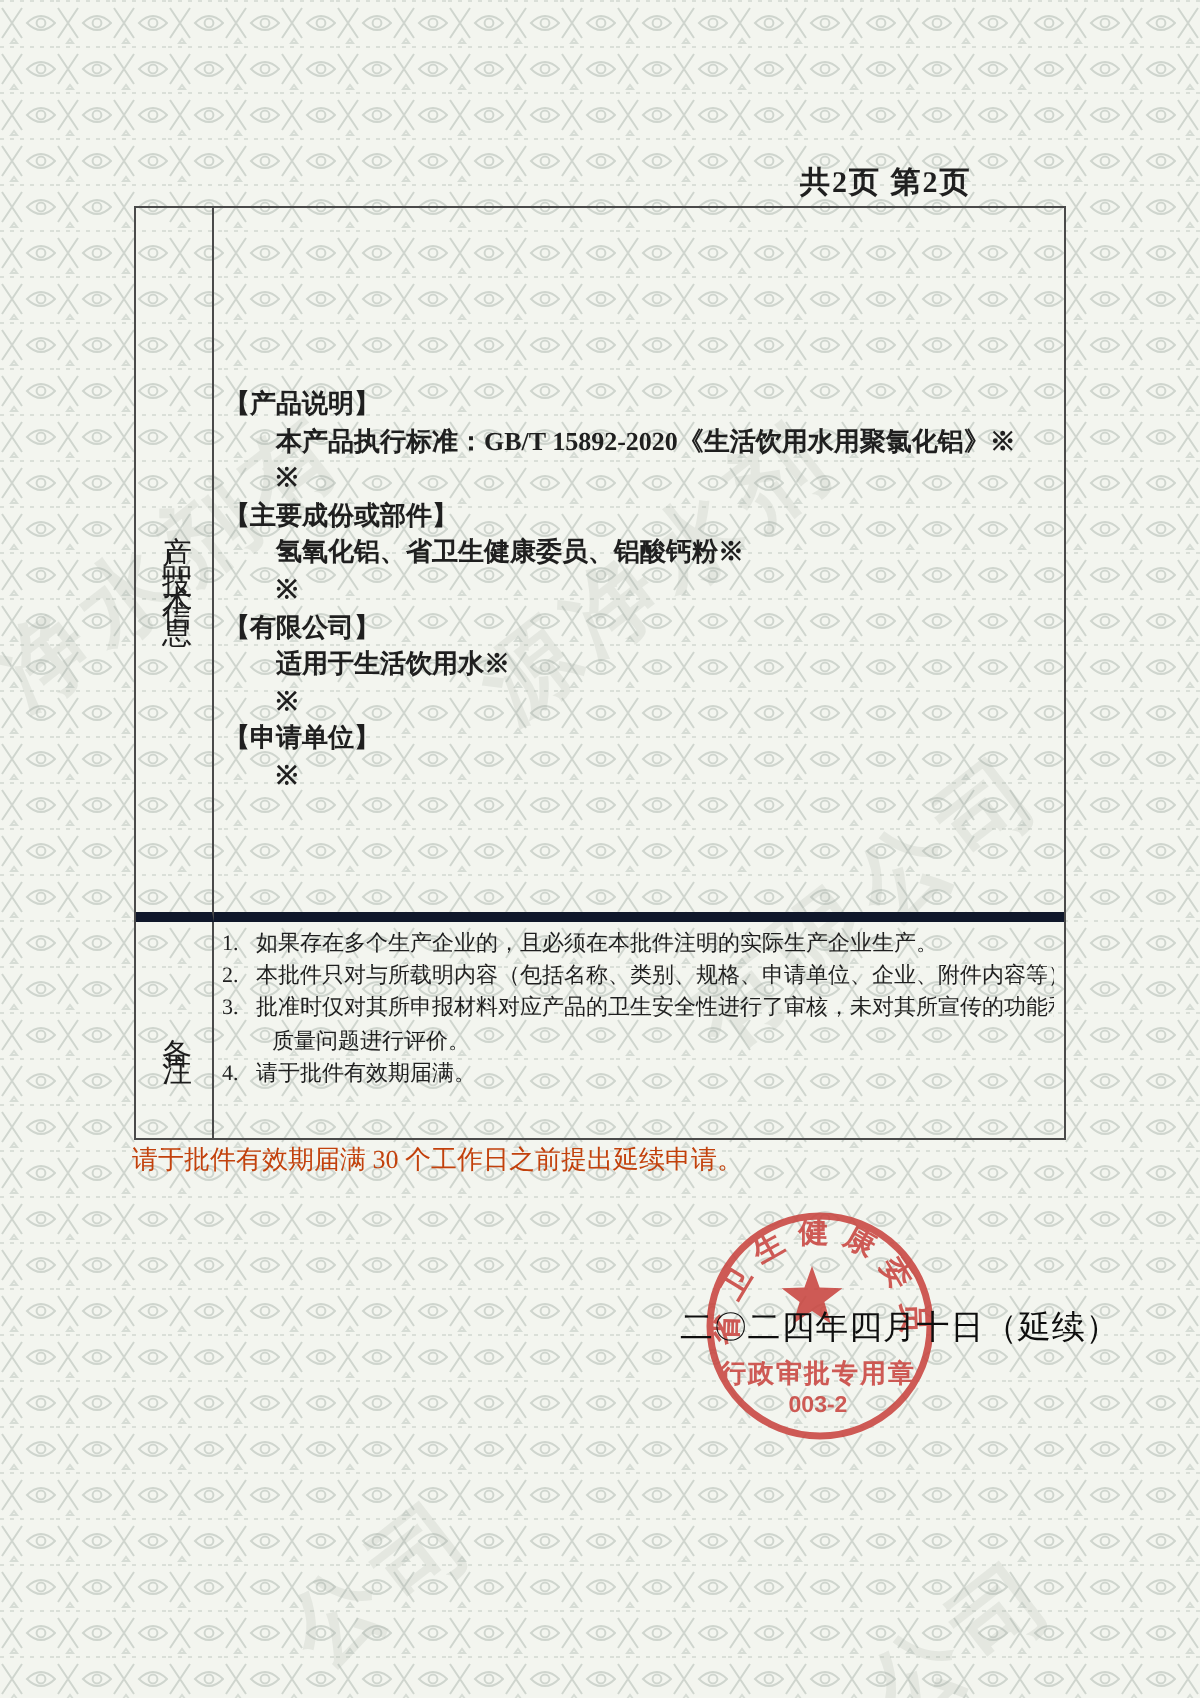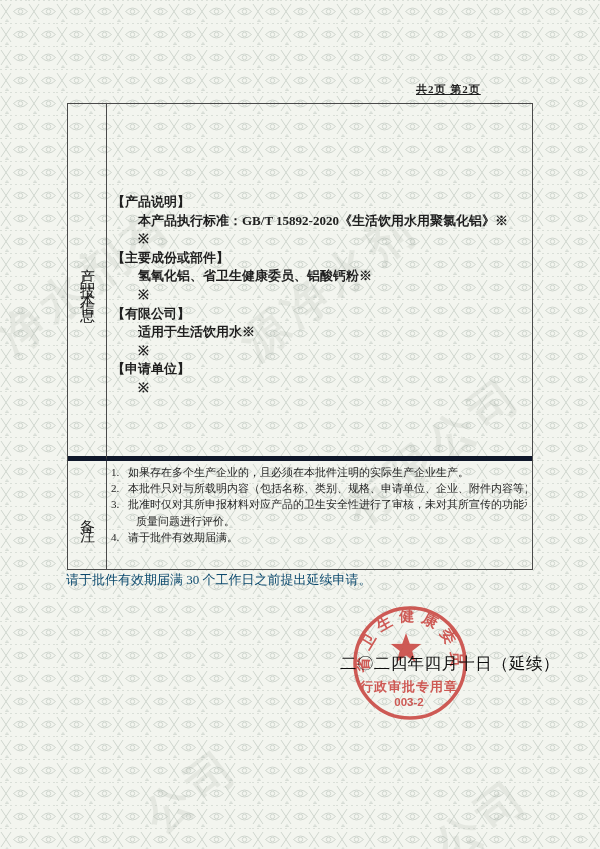--- a/index.html
+++ b/index.html
@@ -8,22 +8,22 @@
     background:#f3f5ef;color:#1f1f1f;
     font-family:"Liberation Serif","DejaVu Serif",serif;
   }
   .bg{position:absolute;left:0;top:0;z-index:0;}
   .wm{
     position:absolute;z-index:1;color:#99a399;opacity:0.16;
     font-size:46px;font-weight:700;white-space:nowrap;
     transform:rotate(-38deg);letter-spacing:6px;pointer-events:none;
   }
   .pagination{
-    position:absolute;left:416px;top:82px;z-index:2;
-    font-size:11px;font-weight:700;letter-spacing:1px;white-space:nowrap;text-decoration:underline;
+    position:absolute;left:400px;top:82px;z-index:2;
+    font-size:15px;font-weight:700;letter-spacing:1px;white-space:nowrap;
   }
   .tbl{
     position:absolute;left:67px;top:103px;width:464px;height:465px;z-index:2;
     border:1px solid #4a4a4a;
     display:grid;grid-template-columns:39px 1fr;grid-template-rows:357px 1fr;
   }
   .labelcell{
     border-right:1px solid #4a4a4a;display:flex;align-items:center;justify-content:center;
   }
   .cell-bb{border-bottom:5px solid #0f172a;}
@@ -38,21 +38,21 @@
   .pl.hdr{font-weight:700;font-family:"Liberation Sans","DejaVu Sans",sans-serif;font-size:13px;}
   .pl.bd{padding-left:26px;}
   .rcontent{
     padding:3px 5px 0 4px;font-size:11px;line-height:16.2px;overflow:hidden;
   }
   .rl{display:flex;white-space:nowrap;overflow:hidden;}
   .rnum{width:17px;flex:none;}
   .rl.cont .rnum{width:25px;}
   .note{
     position:absolute;left:66px;top:571px;z-index:2;
-    font-size:13px;white-space:nowrap;color:#0c4a6e;
+    font-size:13px;white-space:nowrap;color:#c2410c;
   }
   .seal{position:absolute;left:339px;top:592px;z-index:4;opacity:0.85;}
   .date{
     position:absolute;left:297px;top:653px;z-index:5;
     font-size:16.5px;letter-spacing:0.4px;white-space:nowrap;color:#0e0e0e;margin-left:43px;
   }
 </style>
 </head>
 <body>
 

